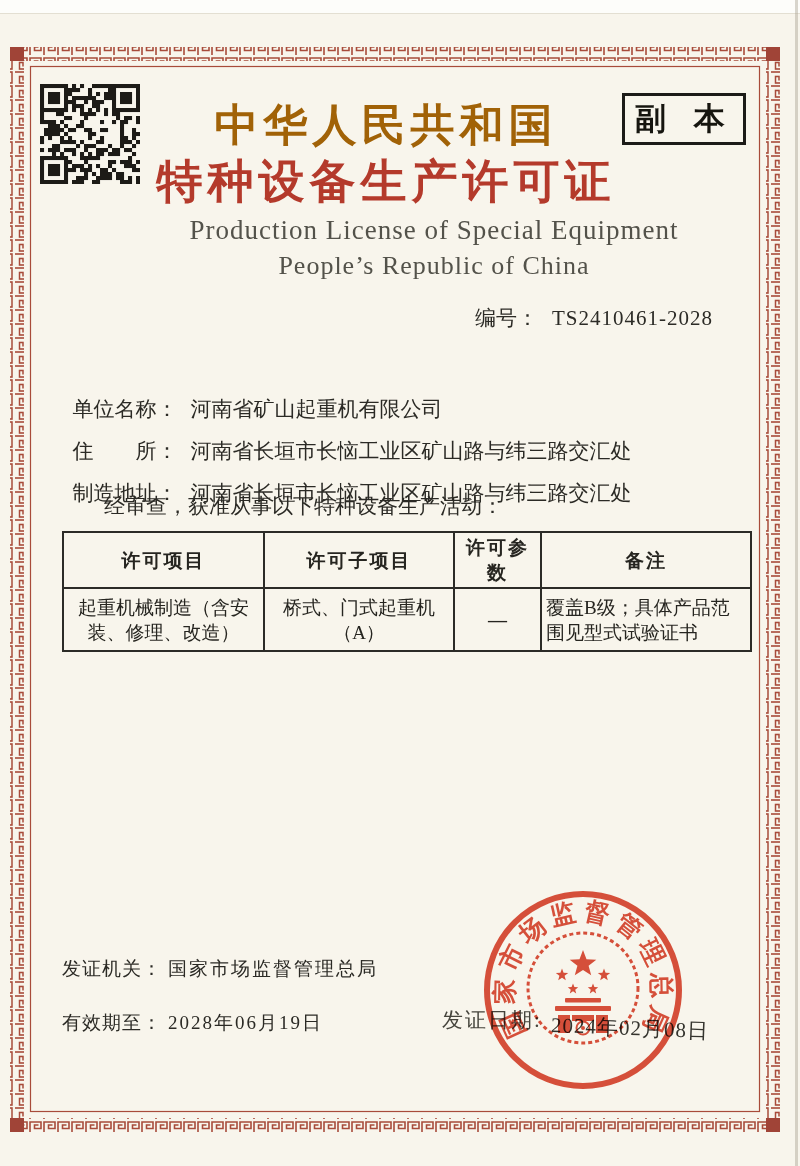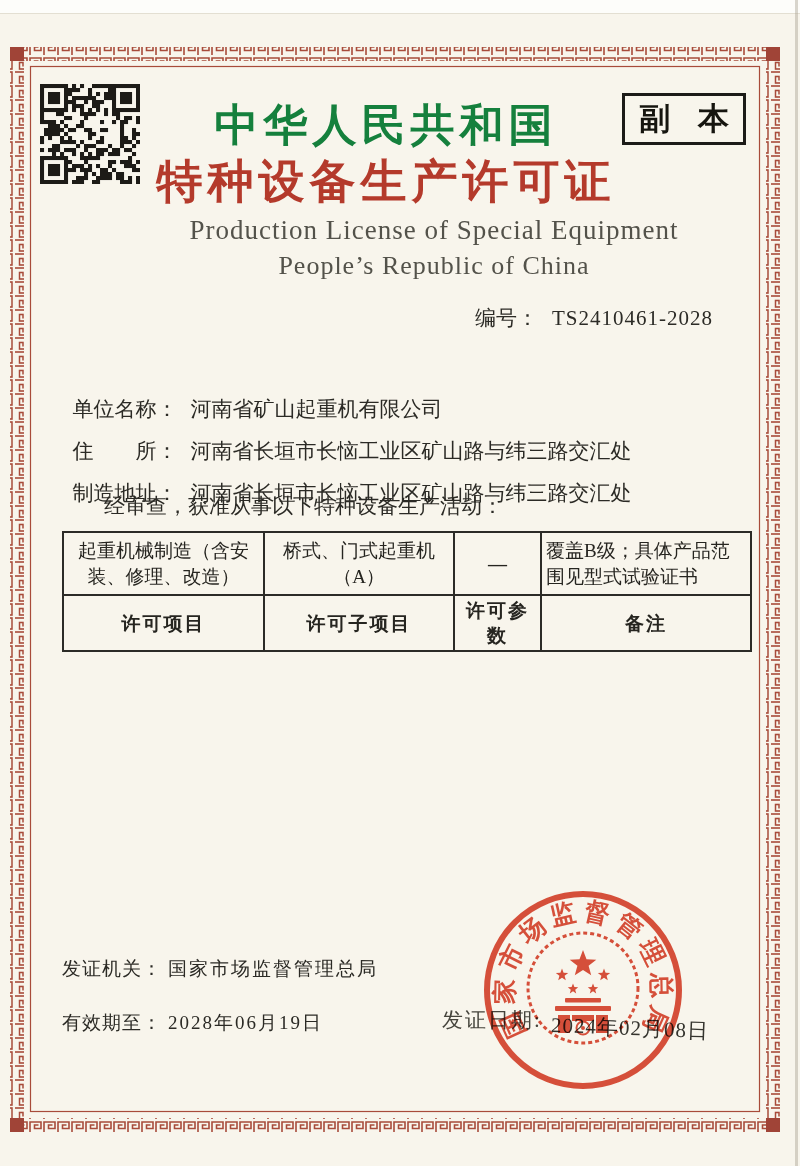--- a/index.html
+++ b/index.html
@@ -11,27 +11,27 @@
   .page{position:absolute;inset:0;background:#f8f5ec;}
   .scan-strip-top{position:absolute;left:0;top:0;width:800px;height:13px;
     background:#fdfdfa;border-bottom:1px solid #e3dfd2;}
   .scan-edge-right{position:absolute;right:2px;top:0;width:3px;height:1166px;
     background:rgba(170,164,148,.45);}
   .border-svg{position:absolute;left:0;top:0;}
 
   .qr{position:absolute;left:40px;top:84px;width:100px;height:100px;}
 
   .badge{position:absolute;left:622px;top:93px;width:118px;height:46px;
-    border:3px solid #1c1b18;display:flex;align-items:center;justify-content:center;
+    border:3px solid #1c1b18;display:flex;align-items:center;justify-content:flex-start;
     color:#16150f;font-weight:700;font-size:31px;letter-spacing:10px;text-indent:10px;
     background:transparent;}
 
   .center-block{position:absolute;left:0;width:772px;text-align:center;}
   .title-cn{font-weight:700;letter-spacing:5px;line-height:1;}
-  .title1{top:104px;font-size:44px;color:#15803d;}
+  .title1{top:104px;font-size:44px;color:#a16207;}
   .title2{top:159px;font-size:46px;color:#b43a2b;}
   .title-en{color:#53524a;letter-spacing:1px;padding-left:48px;}
   .en1{top:215px;font-size:27px;}
   .en2{top:251px;font-size:26px;}
 
   .serial{position:absolute;left:456px;top:304px;font-size:21px;color:#2c2b26;margin-left:19px;}
   .serial .val{margin-left:14px;letter-spacing:1px;}
 
   .inforow{position:absolute;left:62px;font-size:21px;color:#2b2a25;white-space:pre;}
   .inforow .lbl{display:inline-block;width:118px;}
@@ -430,30 +430,30 @@
 
 <table class="lic">
   <colgroup>
       <col class="c1">
       <col class="c2">
       <col class="c3">
       <col class="c4">
     </colgroup>
   <tbody>
       <tr>
+    <th>许可项目</th>
+    <th>许可子项目</th>
+    <th>许可参数</th>
+    <th>备注</th>
+  </tr>
+  <tr>
     <td class="ctr">起重机械制造（含安装、修理、改造）</td>
     <td class="ctr">桥式、门式起重机（A）</td>
     <td class="dash">—</td>
     <td class="lft">覆盖B级；具体产品范围见型式试验证书</td>
-  </tr>
-  <tr>
-    <th>许可项目</th>
-    <th>许可子项目</th>
-    <th>许可参数</th>
-    <th>备注</th>
   </tr>
 </tbody>
   </table>
 
 <div class="footrow fr1">
   <span class="lbl">发证机关：</span><span class="val">国家市场监督管理总局</span>
 </div>
 <div class="footrow fr2">
   <span class="lbl">有效期至：</span><span class="val">2028年06月19日</span>
 </div>

